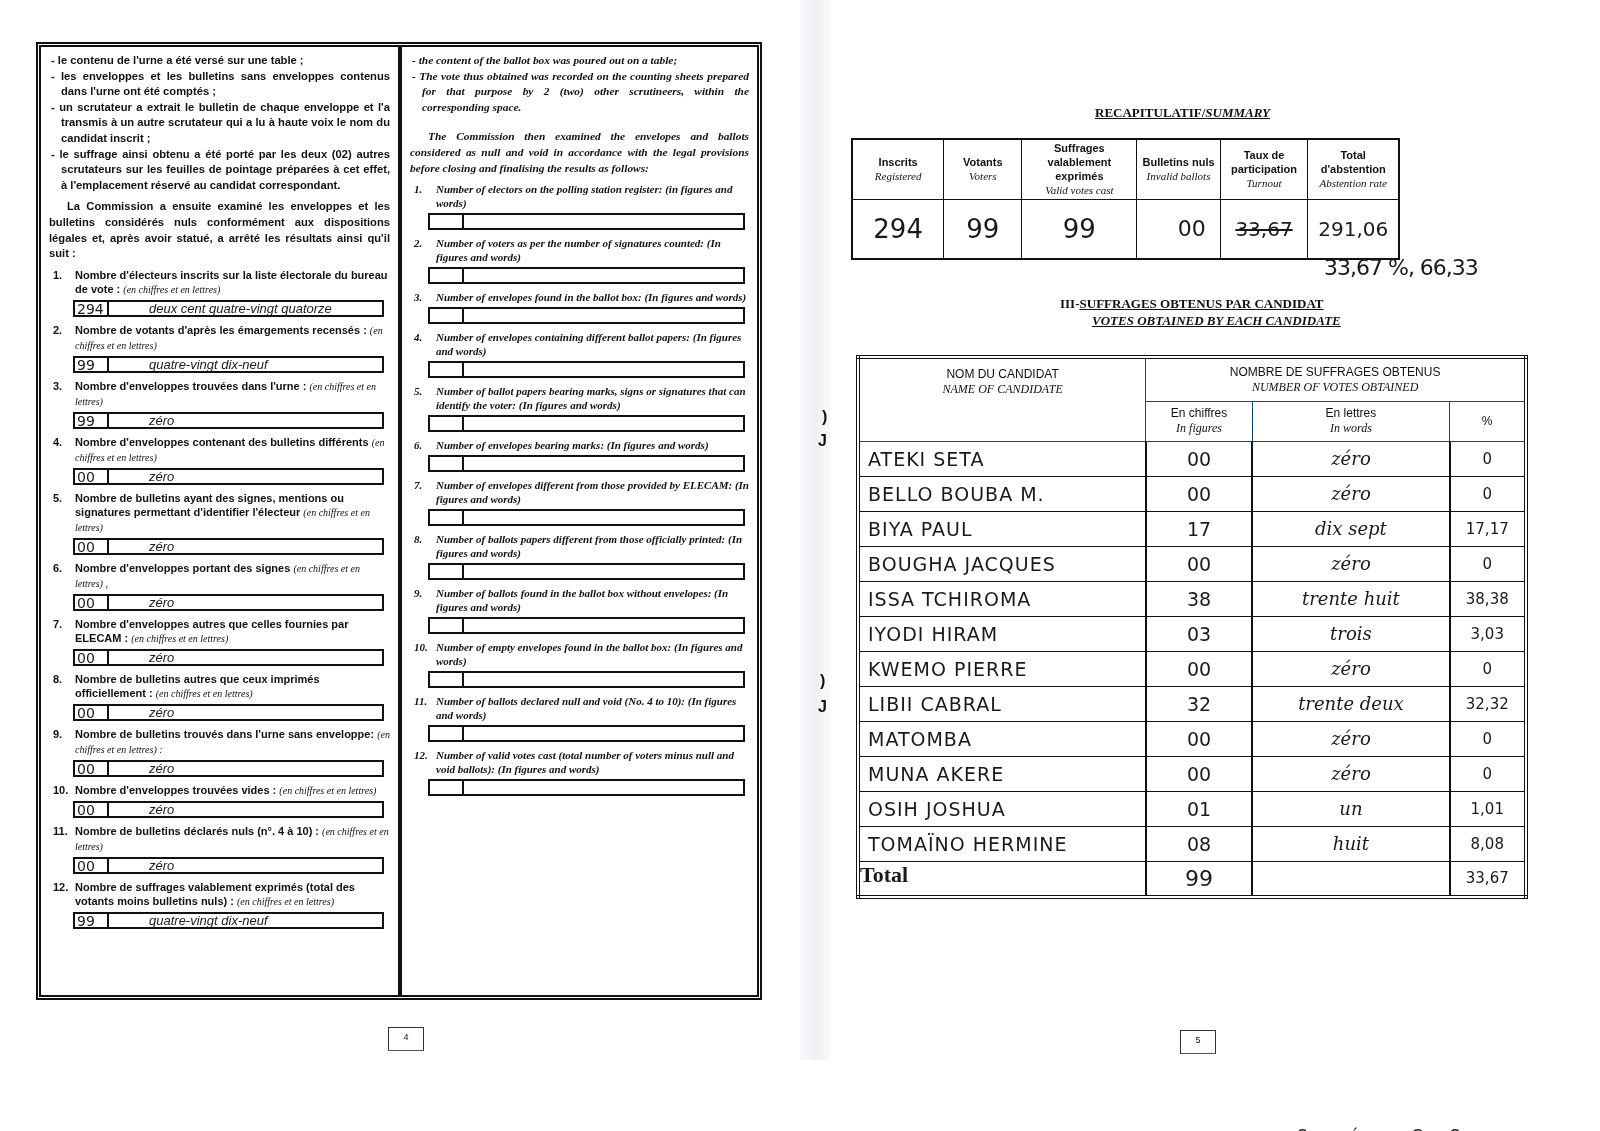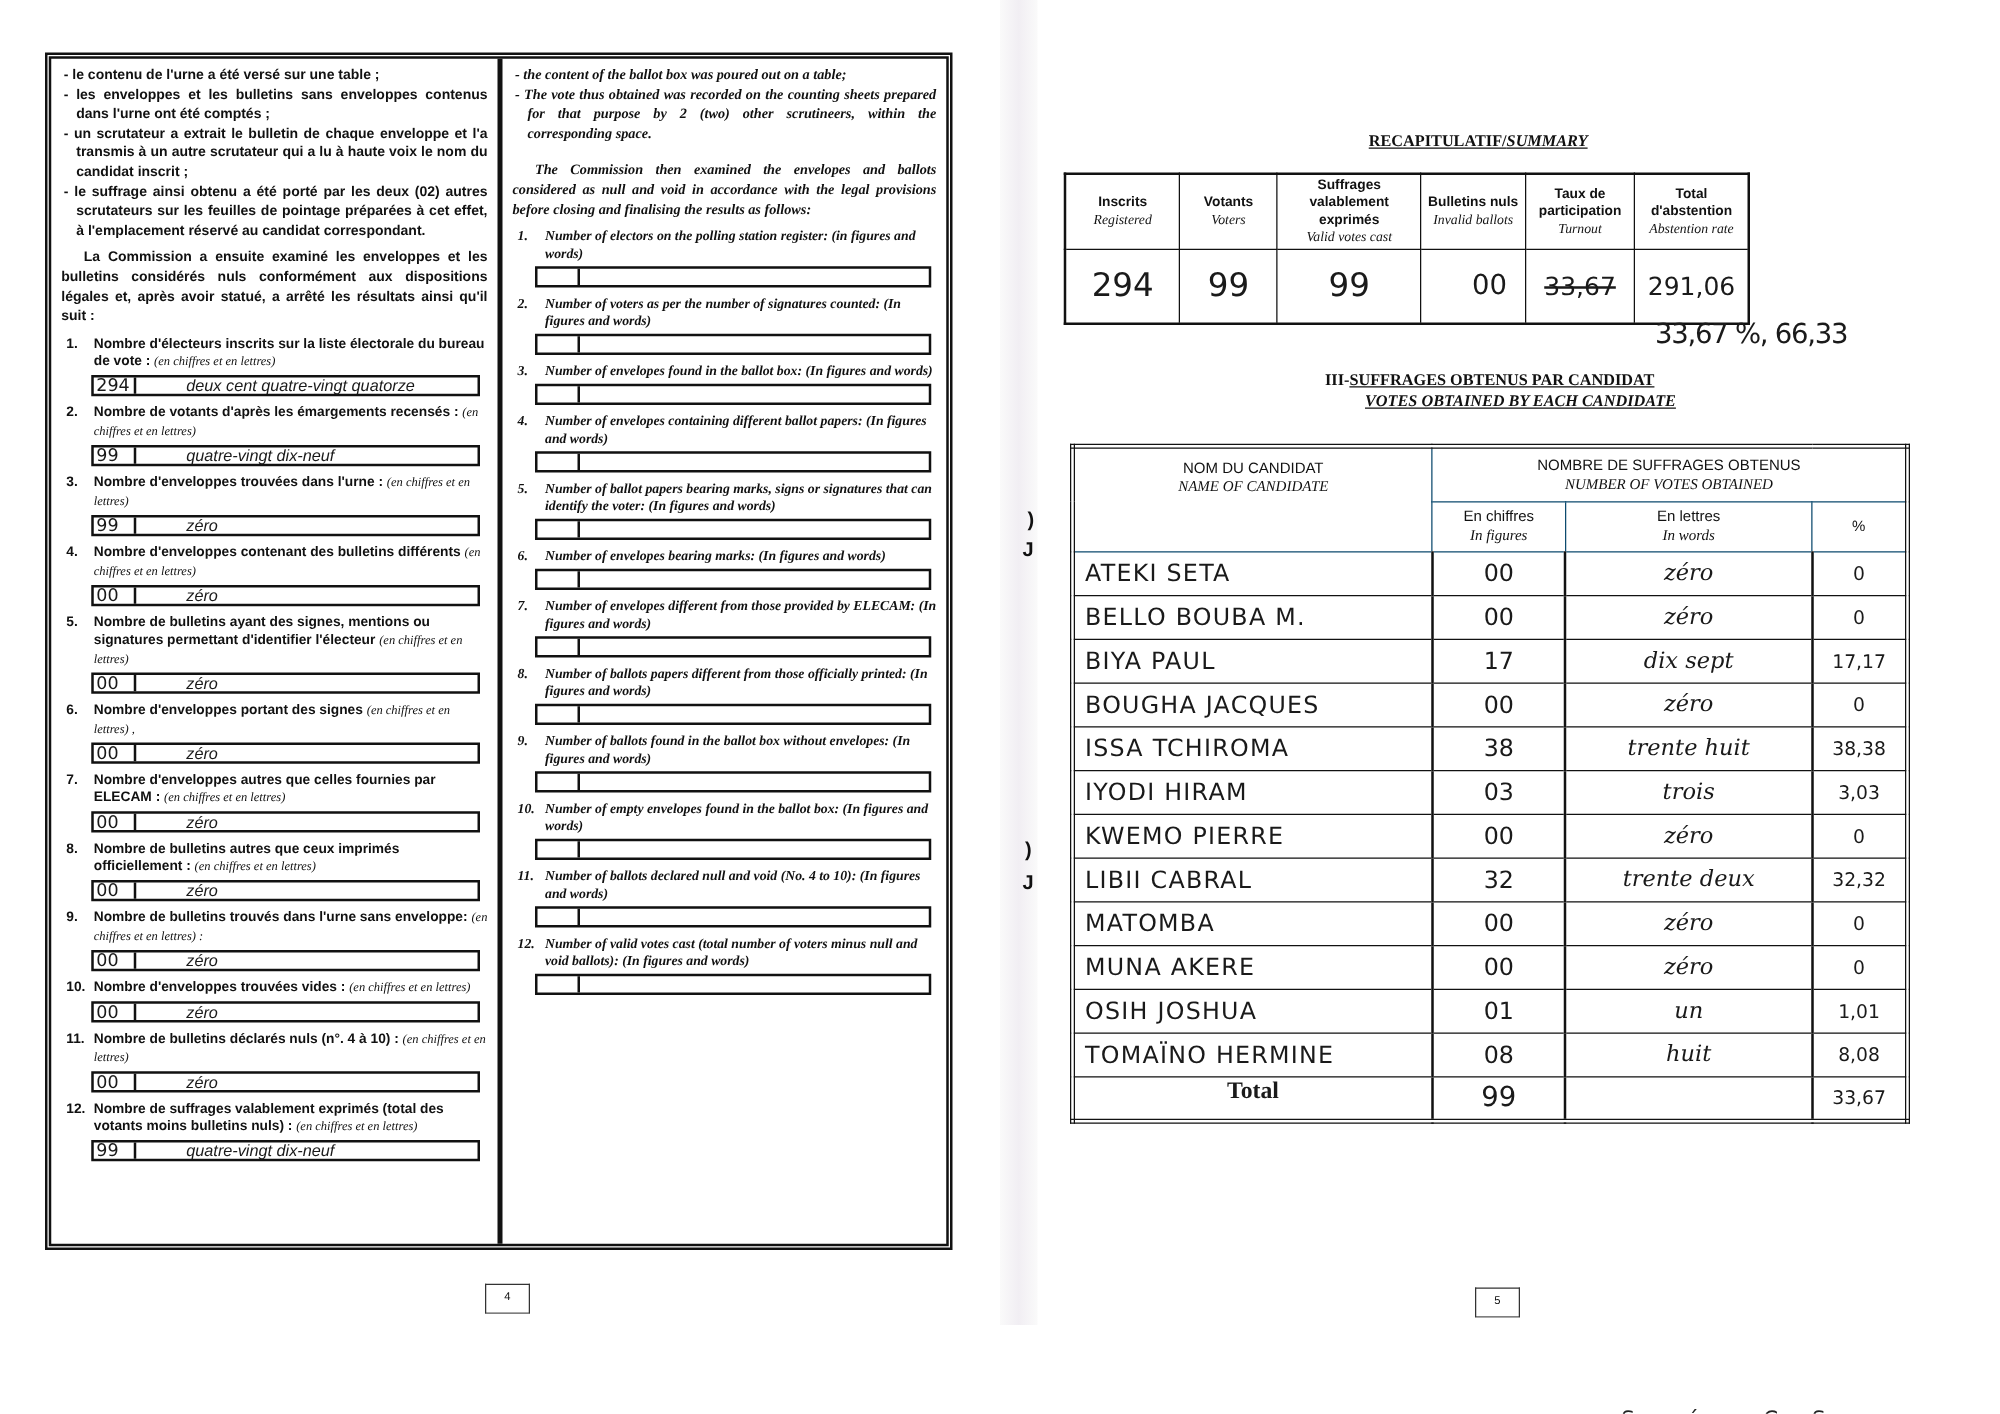--- a/index.html
+++ b/index.html
@@ -45,21 +45,21 @@
 
   .cand-table { position: absolute; left: 6px; top: 355px; width: 672px; border-collapse: collapse; border: 4px double #111; }
   .cand-table th { font-size: 12px; font-weight: normal; border: 1px solid #0c4a6e; text-align: center; line-height: 15px; }
   .cand-table th i { display: block; font-family: "Liberation Serif", serif; }
   .cand-table td { border-left: 2px solid #111; border-right: 2px solid #111; height: 35px; font-family: "DejaVu Sans", sans-serif; font-size: 19px; color: #1a1a1a; white-space: nowrap; }
   .cand-table td.name { border-bottom: 1.5px solid #111; padding-left: 8px; letter-spacing: 1px; font-size: 19px; }
   .cand-table td.fig { text-align: center; border-bottom: 1.5px solid #111; }
   .cand-table td.words { font-family: "DejaVu Serif", serif; font-style: italic; text-align: center; border-bottom: 1.5px solid #111; font-size: 18px; }
   .cand-table td.pct { text-align: center; font-size: 15px; border-bottom: 1.5px solid #111; }
   .cand-table tr.total td { height: 36px; border-bottom: none; }
-  .cand-table td.total-label { font-family: "Liberation Serif", serif; font-weight: bold; font-size: 19px; text-align: center; vertical-align: top; padding-top: 0; }
+  .cand-table td.total-label { font-family: "Liberation Serif", serif; font-weight: bold; font-size: 22px; vertical-align: top; padding-top: 0; }
 
   .page-num { position: absolute; width: 36px; height: 24px; border: 1px solid #333; border-bottom-color: #555; font-size: 9px; text-align: center; line-height: 18px; }
   .bracket { position: absolute; font-size: 16px; font-weight: bold; color: #111; }
   .watermark { position: absolute; left: 1297px; top: 1126px; font-family: "DejaVu Sans", sans-serif; font-size: 17px; color: #222; }
   .page-shadow { position: absolute; left: 800px; top: 0; width: 30px; height: 1060px; background: linear-gradient(to right, #fafafa, #f1eef3, #fafafa); }
 </style>
 </head>
 <body>
 
 <div class="page-shadow"></div>

